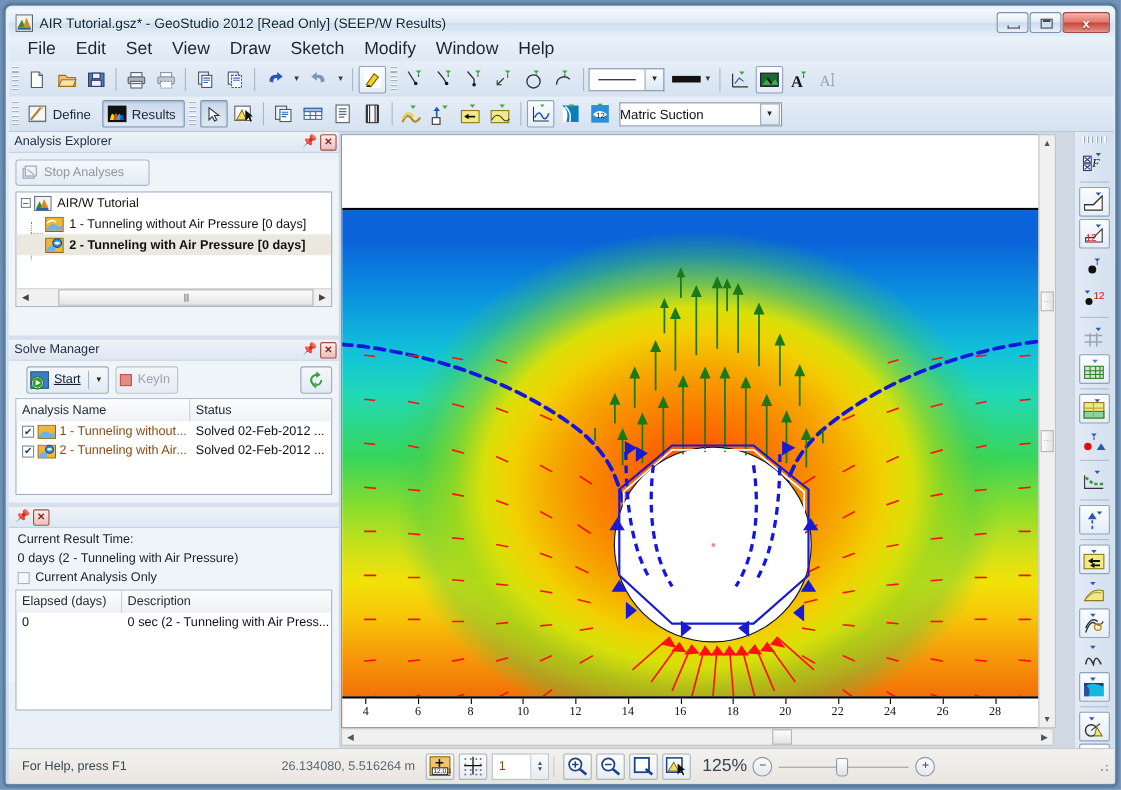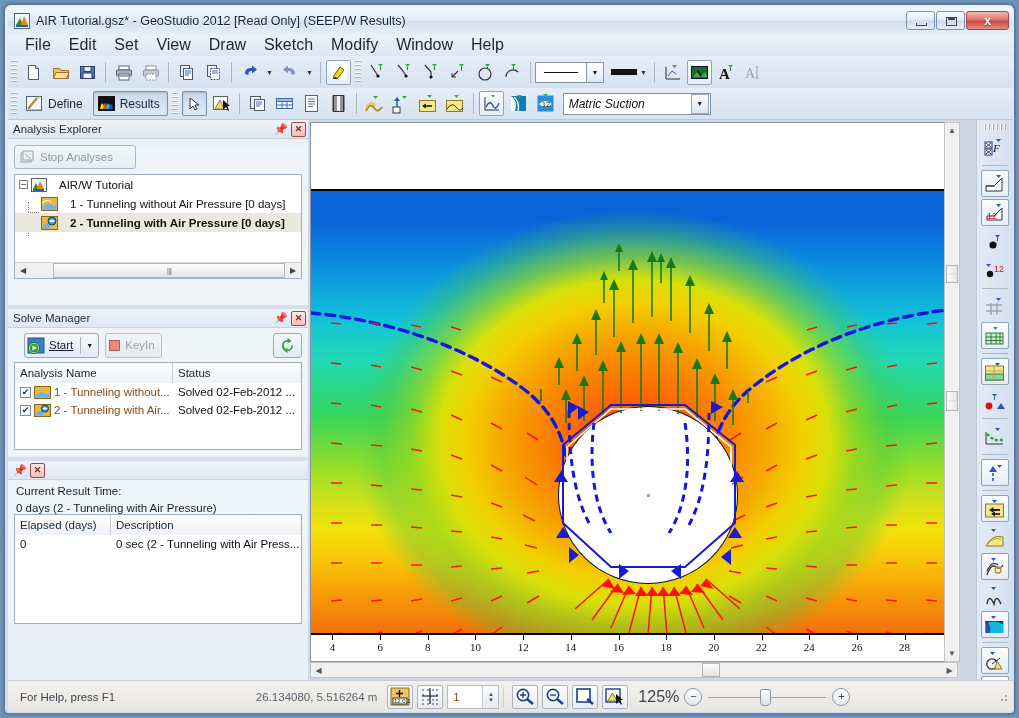--- a/index.html
+++ b/index.html
@@ -114,21 +114,21 @@
     background:linear-gradient(to bottom,#fcfdff,#dde8f4);
     display:flex;align-items:center;justify-content:center;font-size:7px;color:#222;
   }
   #thick-swatch{ width:26px;height:6px;background:#111;margin-left:7px;flex:none;}
 
   
   #var-combo{
     width:148px;height:22px;border:1px solid #8295a9;background:#fff;
     display:flex;align-items:center;flex:none;margin-left:4px;
   }
-  #var-combo .val{ flex:1;padding-left:5px;font-size:12px;color:#111;font-style:italic;}
+  #var-combo .val{ flex:1;font-size:12px;color:#111;}
   #var-combo .btn{
     width:18px;height:20px;border:1px solid #94a6b9;margin-right:1px;
     background:linear-gradient(to bottom,#fcfdff,#dbe6f3);
     display:flex;align-items:center;justify-content:center;font-size:7px;color:#222;
   }
 
   
   #left-dock{
     position:absolute;left:0;top:112px;width:300px;height:560px;
     background:#eaf0f7;
@@ -162,21 +162,21 @@
   #keyin-btn .lab{ font-size:11.5px;color:#8d97a3;margin-left:4px;}
 
   
   #tree{
     margin:0 6px;height:105px;background:#fff;border:1px solid #9fb0c2;
     position:relative;overflow:hidden;font-size:11.5px;
   }
   .tnode{ display:flex;align-items:center;height:19px;padding-left:4px;position:relative;}
   .tnode.child{ padding-left:26px; }
   .tnode.sel{ background:#ebe8e0; }
-  .tnode .lbl{ margin-left:12px;color:#111;white-space:nowrap;}
+  .tnode .lbl{ margin-left:5px;color:#111;white-space:nowrap;}
   .tnode.sel .lbl{ font-weight:bold; }
   .expander{
     width:9px;height:9px;border:1px solid #808080;background:#fff;flex:none;
     display:flex;align-items:center;justify-content:center;
     font-size:9px;line-height:7px;color:#222;margin-right:3px;
   }
   .tline{position:absolute;border-left:1px dotted #808080;}
   .tline-h{position:absolute;border-top:1px dotted #808080;}
 
   
@@ -874,20 +874,24 @@
         <div class="pin-btn">
               <div class="p">📌</div>
             </div>
         <div class="close-btn">
               <div class="x">✕</div>
             </div>
       </div>
       <div class="panel-body" style="height:140px;">
         <div class="rt-line">Current Result Time:</div>
         <div class="rt-line">0 days (2 - Tunneling with Air Pressure)</div>
+        <div id="rt-cb-row">
+          <div class="cbx"></div>
+          <span class="lab">Current Analysis Only</span>
+        </div>
         <div class="grid" style="height:110px;">
           <div class="grid-head">
             <div class="gh" style="width:96px;">Elapsed (days)</div>
             <div class="gh" style="width:190px;border-right:none;">Description</div>
           </div>
           <div class="grid-row">
             <div class="gc dark" style="width:96px;">0</div>
             <div class="gc dark" style="width:190px;">0 sec (2 - Tunneling with Air Press...</div>
           </div>
         </div>

